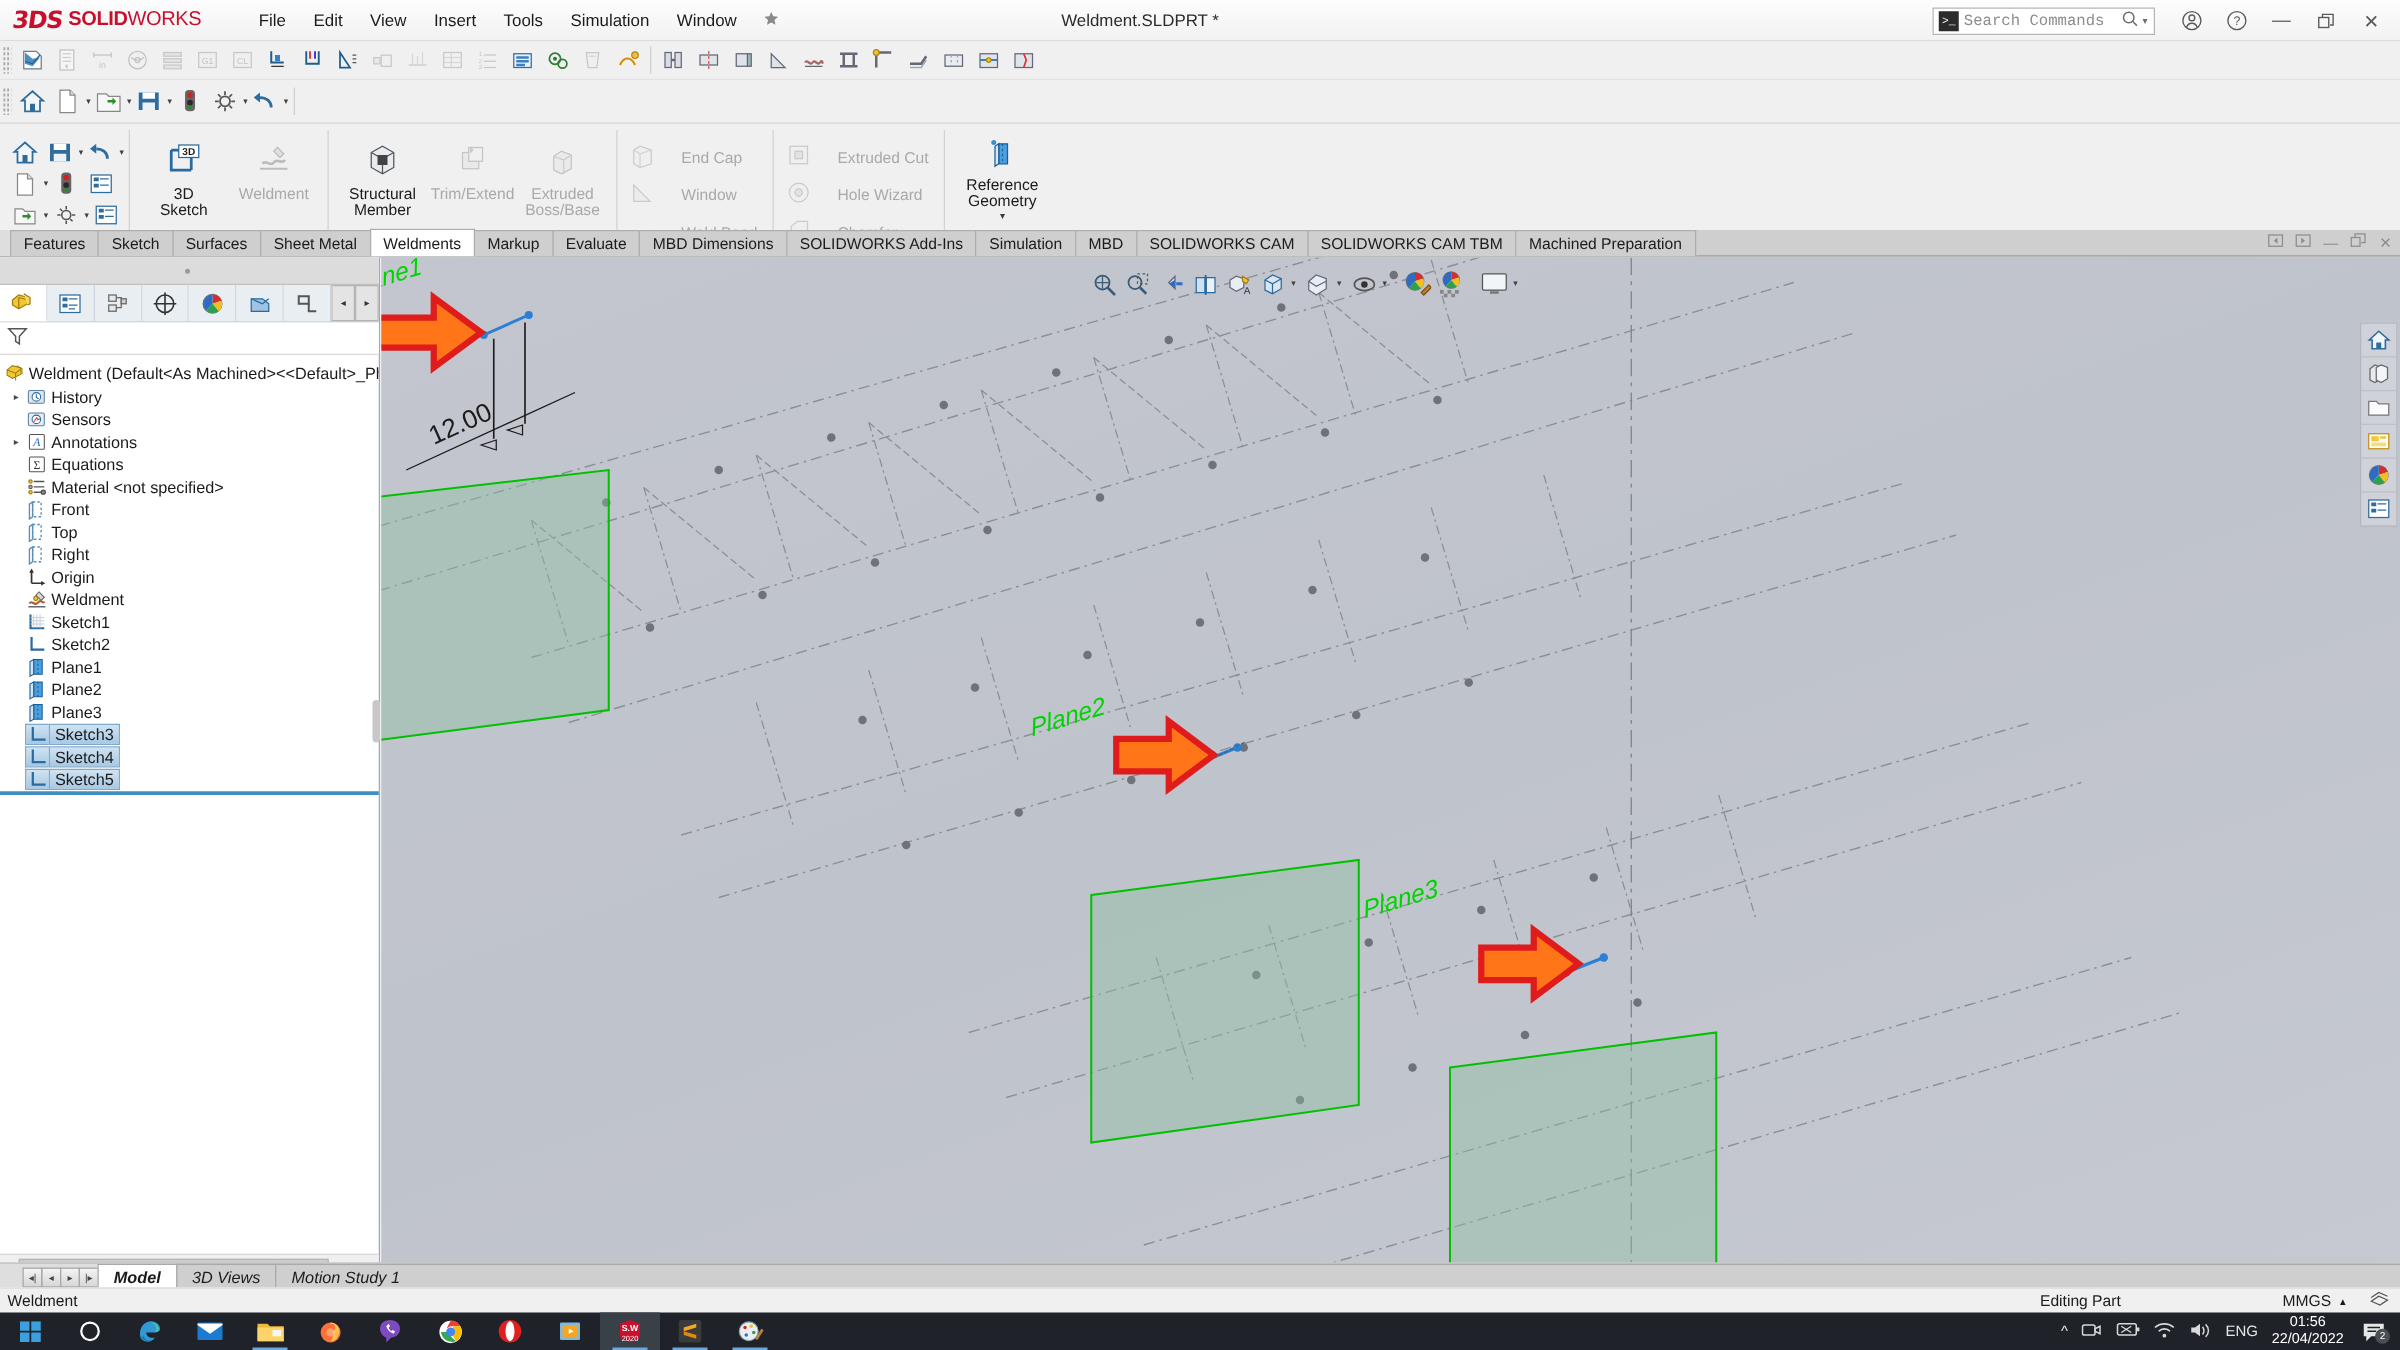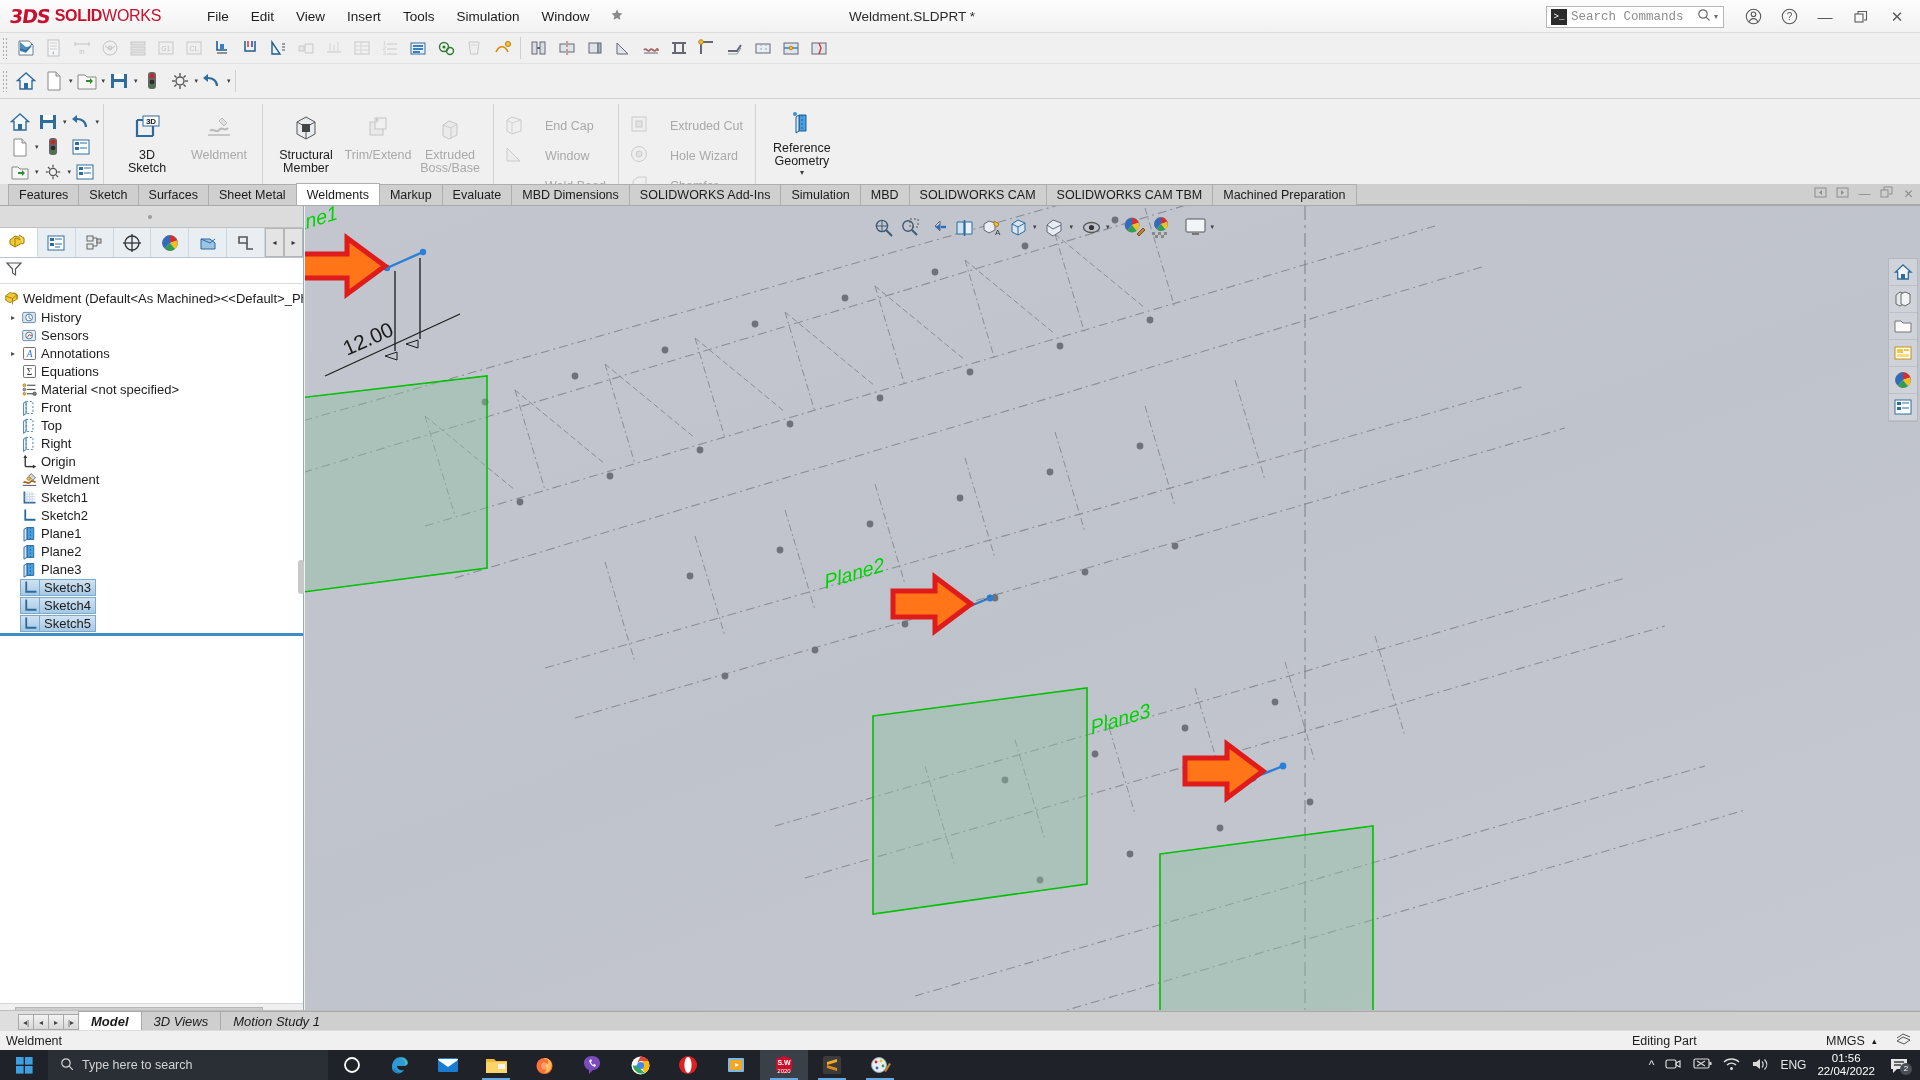--- a/index.html
+++ b/index.html
@@ -1408,29 +1408,20 @@
 
 <div id="taskbar">
   <div id="startbtn">
     <svg width="17" height="17" viewBox="0 0 17 17">
         <rect x="0" y="0" width="7.6" height="7.6" fill="#3ca0e0"></rect>
         <rect x="9" y="0" width="7.6" height="7.6" fill="#3ca0e0"></rect>
         <rect x="0" y="9" width="7.6" height="7.6" fill="#3ca0e0"></rect>
         <rect x="9" y="9" width="7.6" height="7.6" fill="#3ca0e0"></rect>
       </svg>
   </div>
-  <div id="tb-search">
-    <span>
-      <svg width="14" height="14" viewBox="0 0 14 14">
-          <circle cx="6" cy="6" r="4.2" fill="none" stroke="#d4d4d4" stroke-width="1.2"></circle>
-          <line x1="9.2" y1="9.2" x2="12.8" y2="12.8" stroke="#d4d4d4" stroke-width="1.2"></line>
-        </svg>
-    </span>
-    <span>Type here to search</span>
-  </div>
 
   <div class="tbapp">
     <svg width="20" height="20" viewBox="0 0 20 20">
         <circle cx="10" cy="10" r="7" fill="none" stroke="#fff" stroke-width="1.8"></circle>
       </svg>
   </div>
   <div class="tbapp">
     <svg width="22" height="22" viewBox="0 0 22 22">
         <path d="M3 13c0-6 4-10 9-10 4 0 7 3 7 6 0 2-2 3-5 3H8c0 3 3 5 7 4-2 3-5 4-8 3-3-1-4-3-4-6z" fill="#2f9ad6"></path>
         <path d="M4 16c2 3 6 4 9 2-4 1-7-1-7-4z" fill="#1f7ab0"></path>

